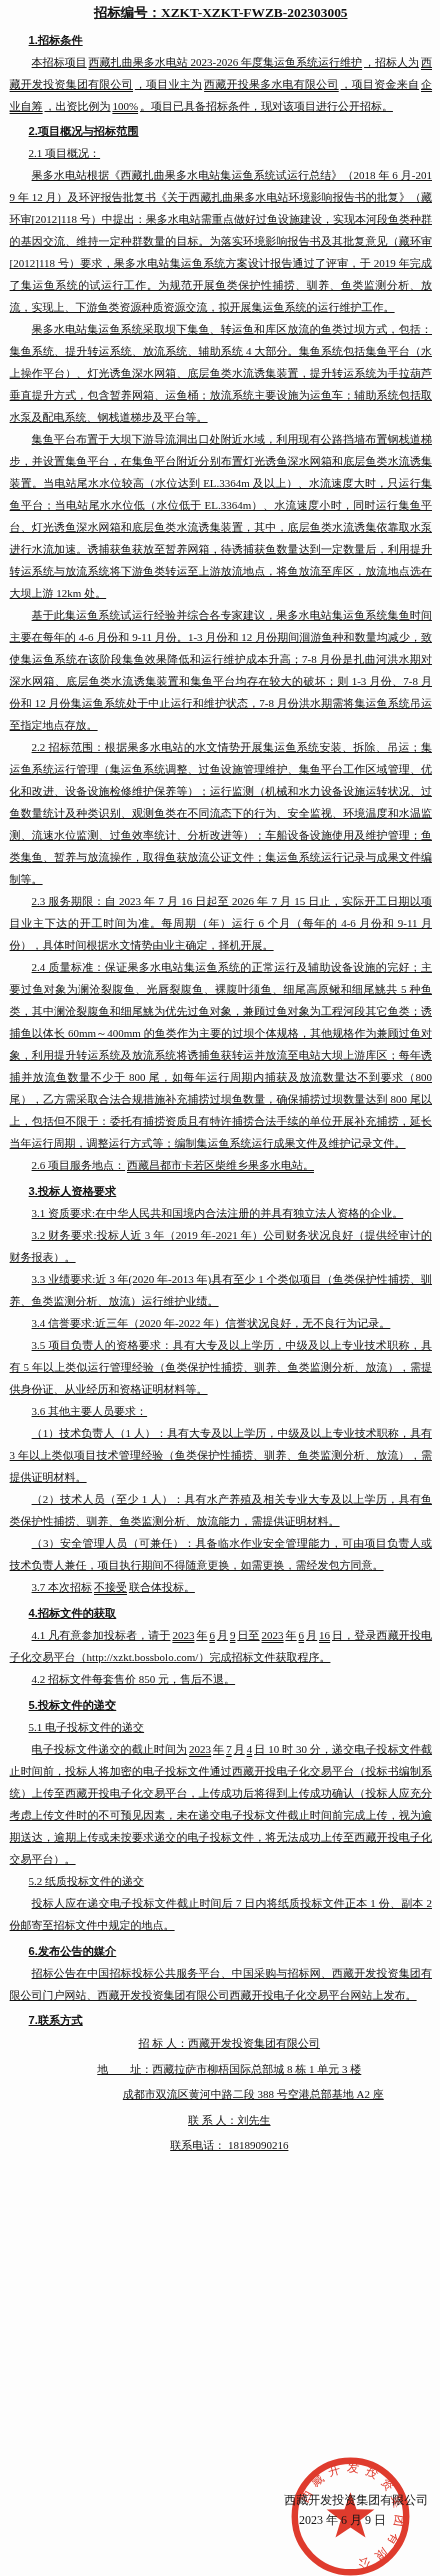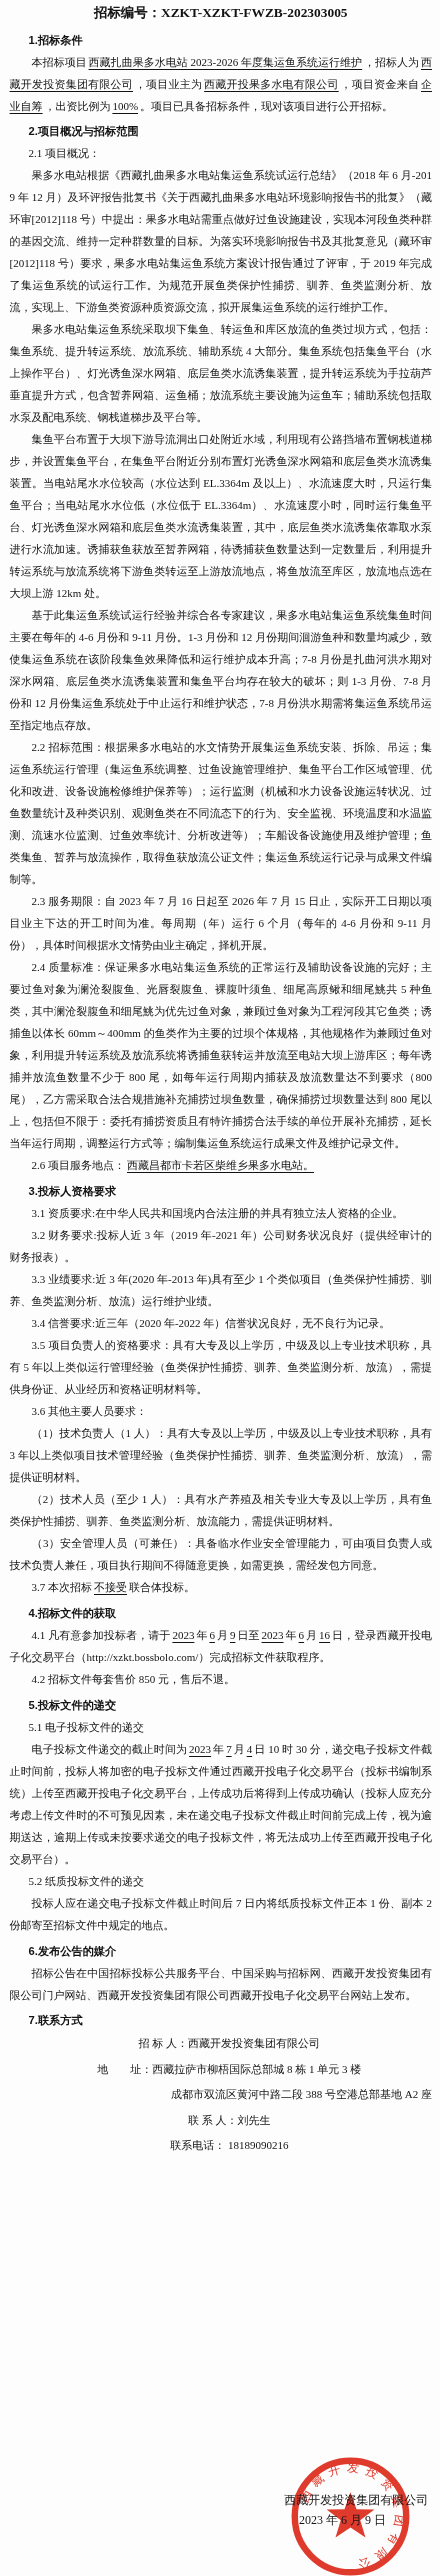--- a/index.html
+++ b/index.html
@@ -12,41 +12,42 @@
     font-family:"Liberation Serif","DejaVu Serif",serif;
     overflow:hidden;
   }
   .content { padding:3.2px 9px 0 9.6px; }
   .blk {
     font-size:11px;
     line-height:22px;
     text-align:justify;
     text-justify:inter-character;
     word-break:break-all;
+    text-decoration:underline;
   }
   .title {
     text-align:center;
     font-size:13.4px;
     font-weight:bold;
     line-height:20.4px;
     margin-bottom:5.1px;
     word-break:keep-all;
   }
   .h1 {
     font-family:"Liberation Sans","DejaVu Sans",sans-serif;
     font-weight:bold;
     font-size:11.2px;
     margin-left:19px;
     margin-top:3.8px;
     text-align:left;
   }
   .sub  { margin-left:19px; text-align:left; }
   .para { text-indent:2em; }
   .contact  { margin-left:17px; line-height:25.5px; text-align:center; }
-  .contact2 { margin-left:65px; line-height:25.5px; text-align:right; }
+  .contact2 { margin-left:65px; line-height:25.5px; text-align:center; }
   .u { text-decoration:underline; text-underline-offset:3.2px; padding:0 1.9px; }
   .sig-line {
     position:absolute;
     z-index:3;
     font-size:12px;
     line-height:16.6px;
     color:#151515;
     white-space:nowrap;
   }
   .sig-company { top:2492px; right:12.8px; }

